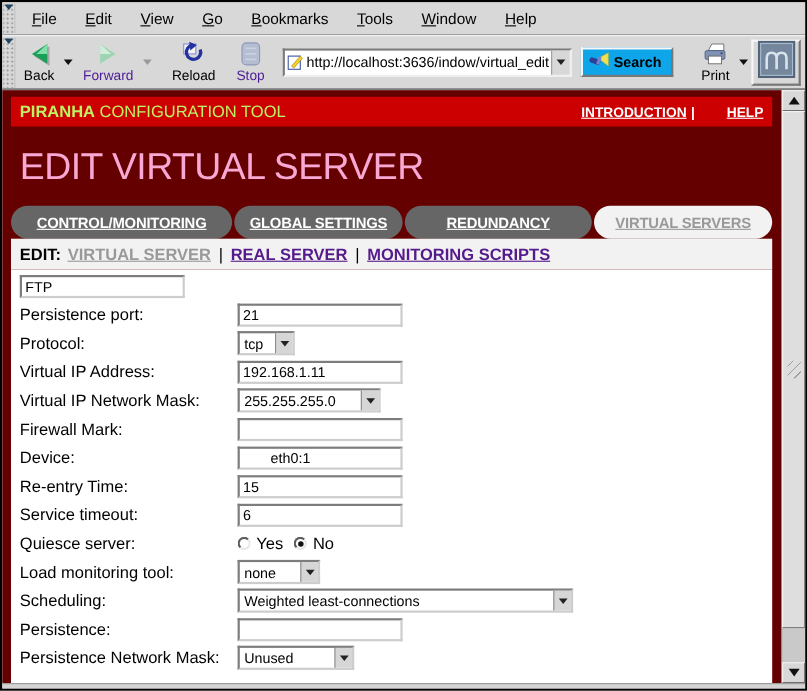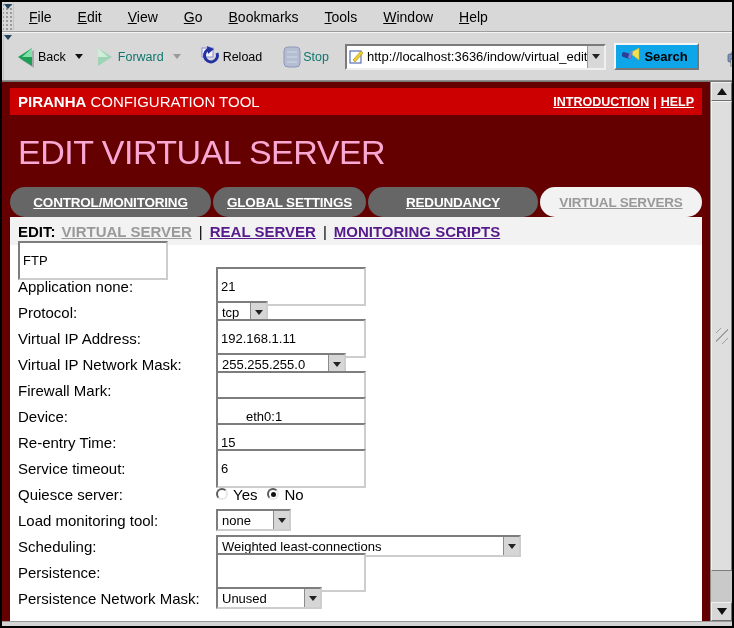--- a/index.html
+++ b/index.html
@@ -18,24 +18,24 @@
   .grippy::before { content:""; position:absolute; top:1px; left:1px; width:0; height:0;
             border-left:4px solid transparent; border-right:4px solid transparent;
             border-top:5px solid #20435f; }
   .menu-item { padding:4px 13px; font-size:14px; color:#000; cursor:default; }
   .menu-item u { text-decoration:underline; }
 
   
   .toolbar { height:49px; background:#d8d8d8; border-top:1px solid #f4f4f4;
              border-bottom:1px solid #8f8f8f; display:flex; align-items:center;
              flex:0 0 49px; padding-right:4px; }
-  .navbtn { display:flex; flex-direction:row; align-items:center; justify-content:center;
+  .navbtn { display:flex; flex-direction:column; align-items:center; justify-content:center;
             padding:2px 5px; margin:0 1px; height:44px; }
   .navbtn .nblabel { font-size:12.5px; color:#000; margin-top:1px; }
-  .navbtn.disabled .nblabel { color:#0f766e; }
+  .navbtn.disabled .nblabel { color:#4c1d95; }
   .dd-arrow { width:0; height:0; border-left:4px solid transparent; border-right:4px solid transparent;
               border-top:5px solid #111; margin:0 3px; align-self:center; }
   .dd-arrow.disabled { border-top-color:#9a9a9a; }
   .icon-slot { height:24px; display:flex; align-items:center; }
 
   .urlbox { display:flex; align-items:stretch; height:26px; width:272px; margin-left:10px;
             border:2px solid; border-color:#7b7b7b #efefef #efefef #7b7b7b; background:#fff; }
   .urlicon { width:20px; display:flex; align-items:center; justify-content:center; }
   .urltext { flex:1; font-size:13px; color:#000; line-height:22px; white-space:nowrap;
              overflow:hidden; border:0; outline:0; font-family:"Liberation Sans",sans-serif; }
@@ -55,24 +55,24 @@
 
   
   .viewport { height:540px; flex:0 0 540px; display:flex; border-top:1px solid #777; }
   .bottomframe { height:5px; flex:0 0 5px; background:#d4d4d4; border-top:1px solid #999; }
 
   .page { width:708px; flex:0 0 708px; background:#650000; padding:6px 8px 0 8px;
           overflow:hidden; display:flex; flex-direction:column; }
 
   .banner { height:27px; background:#cc0000; display:flex; align-items:center;
             justify-content:space-between; padding:0 8px; flex:0 0 27px; }
-  .banner-title { color:#ffffff; font-size:15px; }
+  .banner-title { color:#bef264; font-size:15px; }
   .banner-title b { font-weight:bold; }
   .banner-links { color:#fff; font-size:12.5px; font-weight:bold; }
-  .banner-link { color:#fff; text-decoration:underline; cursor:pointer; }
+  .banner-link { color:#fff; text-decoration:underline; cursor:pointer;margin-left:25px; }
   .banner-sep { margin:0 4px; }
 
   .heading { margin-top:22px; margin-left:8px; height:30px; line-height:30px;
              font-size:34px; color:#f9a8d4; font-weight:500; letter-spacing:-0.5px; flex:0 0 30px; }
 
   .tabbar { margin-top:20px; height:30px; flex:0 0 30px; display:flex; gap:2px; }
   .tab { background:#666; color:#fff; font-size:13.5px; font-weight:bold;
          text-decoration:underline; display:flex; align-items:center; justify-content:center;
          letter-spacing:-0.2px; cursor:pointer;border-radius:15px; }
   .tab.active { background:#f2f2f2; color:#999; flex:1; }
@@ -82,21 +82,21 @@
   .subnav .prefix { color:#000; margin-right:6px; }
   .subnav .sep { color:#000; margin:0 7px; font-weight:normal; }
   .subnav-link { color:#551a8b; text-decoration:underline; cursor:pointer; }
   .subnav-link.current { color:#999; }
 
   .formarea { background:#fff; flex:1; padding:2px 0 0 8px; }
   .frow { height:26px; display:flex; align-items:center; }
   .flabel { width:198px; flex:0 0 198px; font-size:15px; color:#000; }
   .fctrl { display:flex; align-items:center; }
 
-  .tinput { height:39px; border:2px solid; border-color:#7d7d7d #cdcdcd #cdcdcd #7d7d7d;
+  .tinput { height:21px; border:2px solid; border-color:#7d7d7d #cdcdcd #cdcdcd #7d7d7d;
             background:#fff; font-size:13px; padding:0 3px; outline:none;
             font-family:"Liberation Sans",sans-serif; }
 
   .sel { height:22px; border:2px solid; border-color:#7d7d7d #cdcdcd #cdcdcd #7d7d7d;
          background:#fff; display:flex; align-items:center; cursor:pointer; }
   .selval { flex:1; font-size:13px; padding:0 4px; white-space:nowrap; overflow:hidden; }
   .selbtn { width:16px; align-self:stretch; background:#d6d6d6; border-left:1px solid #8b8b8b;
             display:flex; align-items:center; justify-content:center; }
   .selbtn::before { content:""; width:0; height:0; border-left:4px solid transparent;
             border-right:4px solid transparent; border-top:5px solid #222; }
@@ -272,21 +272,21 @@
           </span>
       </div>
 
       <div class="formarea">
           <div class="frow">
             <div class="fctrl">
               <input class="tinput" value="FTP" style="width: 150px;">
             </div>
           </div>
           <div class="frow">
-            <div class="flabel">Application none:</div>
+            <div class="flabel">Persistence port:</div>
             <div class="fctrl">
               <input class="tinput" value="21" style="width: 150px;">
             </div>
           </div>
           <div class="frow">
             <div class="flabel">Protocol:</div>
             <div class="fctrl">
               <div class="sel" style="width: 52px;">
                 <span class="selval">tcp</span>
                 <span class="selbtn"></span>

